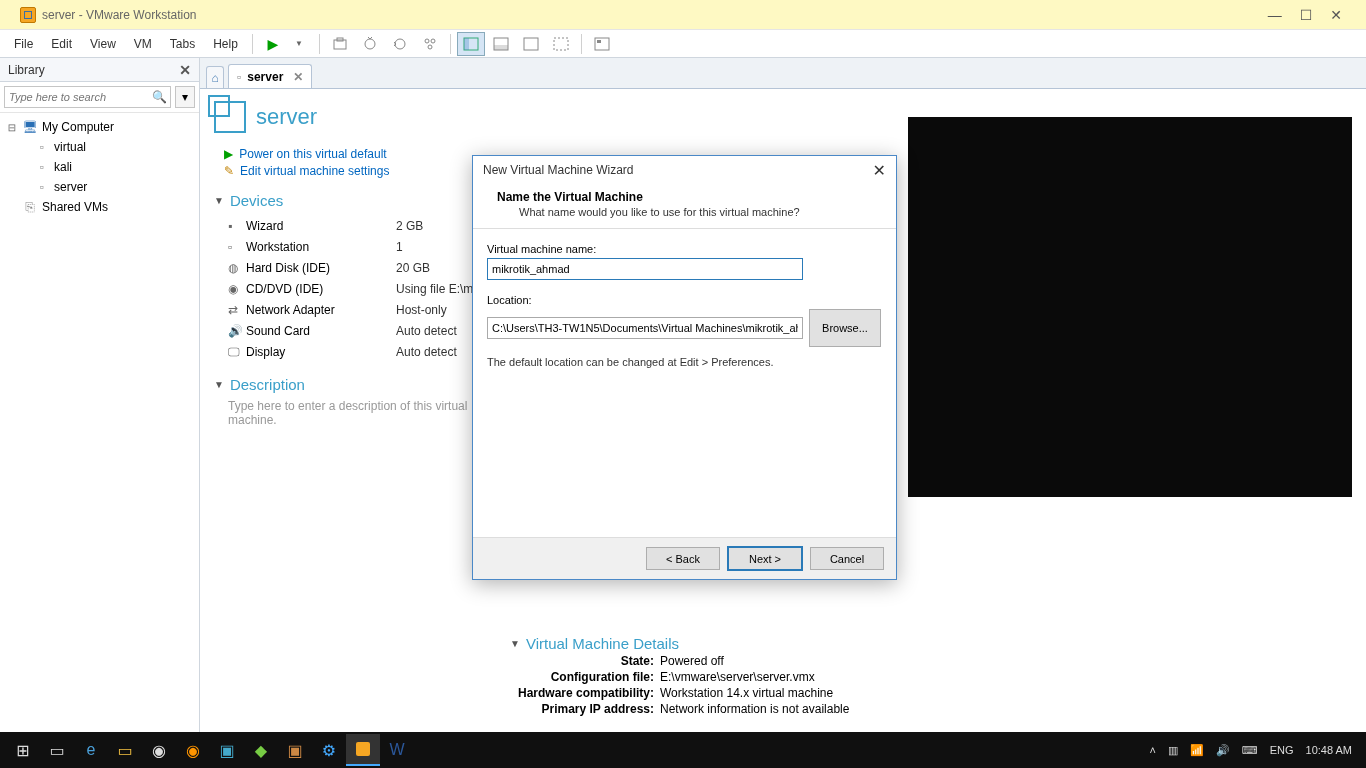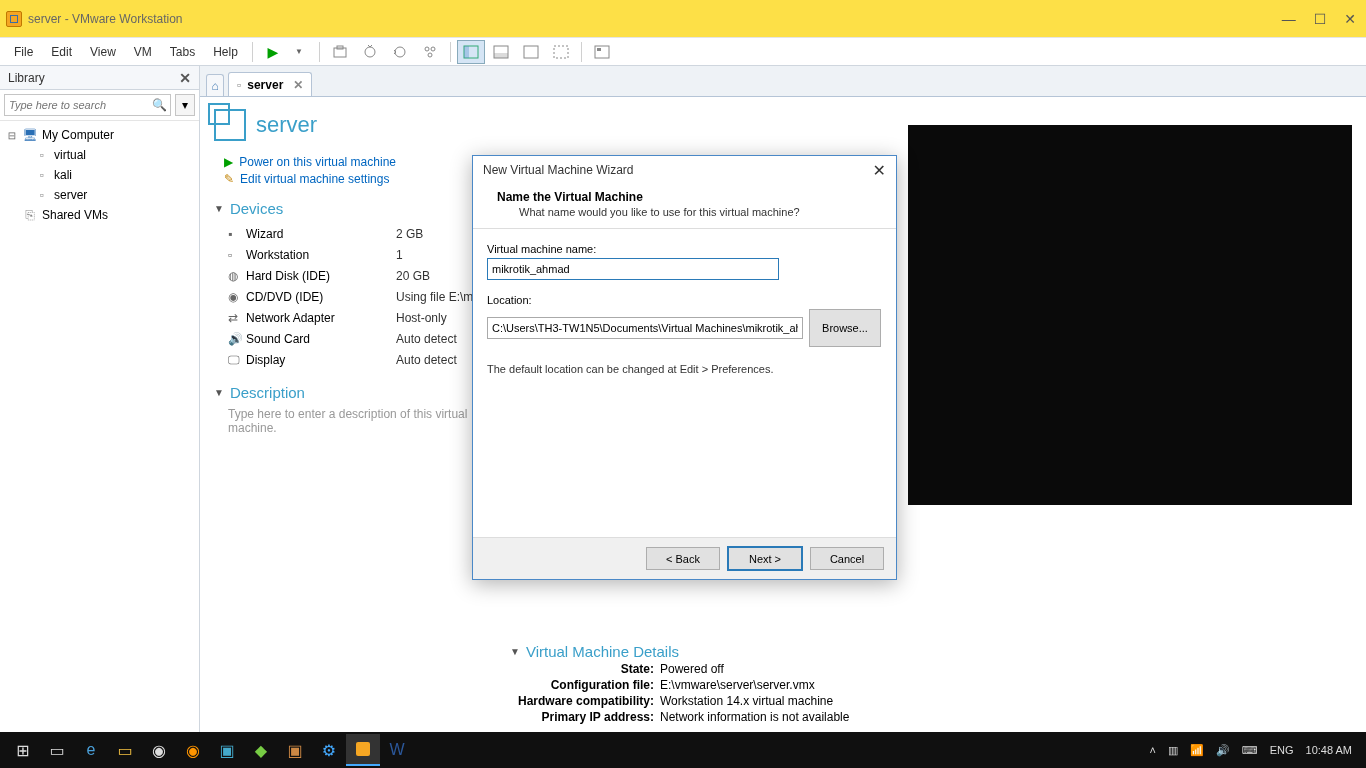--- a/index.html
+++ b/index.html
@@ -1,19 +1,19 @@
 <!DOCTYPE html>
 <html><head>
 <meta charset="utf-8">
 <style>
 * { box-sizing: border-box; margin: 0; padding: 0; font-family: "Segoe UI", Tahoma, sans-serif; }
 body { width: 1366px; height: 768px; overflow: hidden; background: #fff; font-size: 12px; color: #000; }
 
 
-.titlebar { height: 38px; background: #fde047; display: flex; align-items: center; padding: 0 6px; border-bottom: 1px solid #e5e5e5; }
+.titlebar { height: 30px; background: #fef9c3; display: flex; align-items: center; padding: 0 20px; border-bottom: 1px solid #e5e5e5; }
 .titlebar .app-icon { width: 16px; height: 16px; background: #f5a623; border: 1px solid #c07800; border-radius: 2px; margin-right: 6px; position: relative; }
 .titlebar .app-icon::after { content: ""; position: absolute; inset: 3px; border: 1px solid #3a6ea5; }
 .titlebar .title { color: #666; font-size: 12px; }
 .titlebar .win-controls { margin-left: auto; display: flex; gap: 18px; color: #555; font-size: 14px; padding-right: 4px; }
 .titlebar .win-controls span { cursor: default; }
 
 
 .menubar { height: 28px; display: flex; align-items: center; padding: 0 6px; gap: 2px; border-bottom: 1px solid #cfd6de; background: #fff; }
 .menubar .menu-item { padding: 4px 8px; color: #333; }
 .menubar .sep { width: 1px; height: 20px; background: #d0d0d0; margin: 0 4px; }
@@ -80,25 +80,25 @@
 
 
 .dialog { position: absolute; left: 472px; top: 155px; width: 425px; height: 425px; background: #fff; border: 1px solid #4a88c7; box-shadow: 0 4px 20px rgba(0,0,0,0.3); z-index: 100; display: flex; flex-direction: column; }
 .dialog-title { height: 28px; display: flex; align-items: center; padding: 0 10px; font-size: 12px; color: #333; }
 .dialog-title .dlg-close { margin-left: auto; font-size: 16px; color: #333; }
 .dialog-head { padding: 6px 0 10px 24px; border-bottom: 1px solid #ddd; }
 .dialog-head .hd-title { font-weight: bold; font-size: 12px; }
 .dialog-head .hd-sub { font-size: 11px; color: #333; margin-top: 2px; margin-left: 22px; }
 .dialog-body { padding: 14px 14px; flex: 1; font-size: 11px; }
 .fld-label { margin-bottom: 3px; }
-.fld-input { width: 292px; height: 22px; border: 1px solid #2a7ab8; padding: 0 4px; font-size: 11px; outline: none; }
+.fld-input { width: 316px; height: 22px; border: 1px solid #2a7ab8; padding: 0 4px; font-size: 11px; outline: none; }
 .fld-input.plain { border: 1px solid #aaa; }
 .loc-row { display: flex; gap: 6px; align-items: center; margin-top: 2px; }
 .browse-btn { height: 38px; width: 72px; border: 1px solid #adadad; background: #e1e1e1; font-size: 11px; }
-.dialog-hint { margin-top: 16px; font-size: 11px; color: #333; }
+.dialog-hint { margin-top: 9px; font-size: 11px; color: #333; }
 .dialog-footer { height: 42px; border-top: 1px solid #ddd; display: flex; align-items: center; justify-content: flex-end; gap: 8px; padding: 0 12px; background: #f0f0f0; }
 .dlg-btn { width: 74px; height: 23px; border: 1px solid #adadad; background: #e1e1e1; font-size: 11px; }
 .dlg-btn.primary { border: 1px solid #2a7ab8; outline: 1px solid #2a7ab8; }
 
 
 .taskbar { position: fixed; bottom: 0; left: 0; right: 0; height: 36px; background: #101010; display: flex; align-items: center; padding: 0 6px; color: #fff; font-size: 11px; }
 .taskbar .task-icon { width: 34px; height: 32px; display: flex; align-items: center; justify-content: center; color: #ddd; font-size: 16px; }
 .taskbar .tray { margin-left: auto; display: flex; align-items: center; gap: 12px; padding-right: 8px; }
 .taskbar .tray span { color: #ddd; }
 
@@ -236,21 +236,21 @@
     </div>
 
     <div class="vm-panel">
       <div class="vm-header">
         <div class="vm-big-icon"></div>
         <h1>server</h1>
       </div>
 
       <div class="action-link">
         <span class="play-small">▶</span>
-        <span>Power on this virtual machine</span>
+        <span>Power on this virtual default</span>
       </div>
       <div class="action-link">
         <span class="edit-small">✎</span>
         <span>Edit virtual machine settings</span>
       </div>
 
       <div class="section-header">
         <span class="caret">▼</span>
         <span>Devices</span>
       </div>

